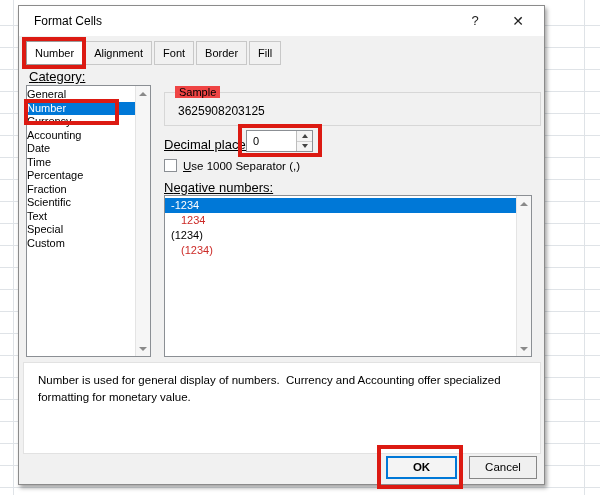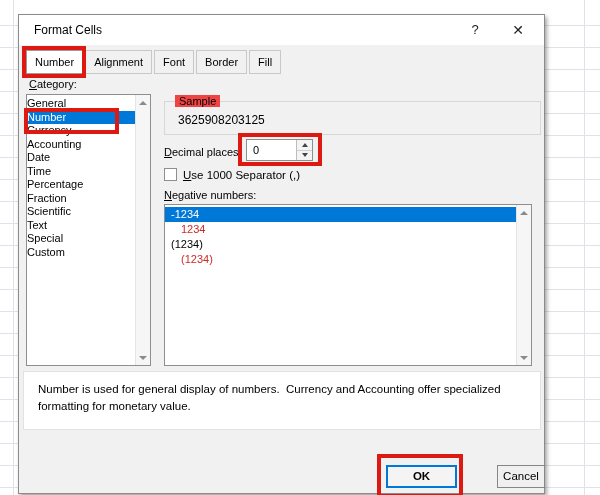--- a/index.html
+++ b/index.html
@@ -10,38 +10,38 @@
       repeating-linear-gradient(to bottom, #ffffff 0px, #ffffff 21px, #dfe3e7 21px, #dfe3e7 22px);
     background-position:0 4px;
     position:relative;
     color:#000;
   }
   .vgrid { position:absolute; top:0; bottom:0; width:1px; background:#dfe3e7; }
   .vgrid.left { left:13px; }
   .vgrid.right { left:584px; }
 
   .dialog {
-    position:absolute; left:18px; top:14px; width:527px; height:480px;
+    position:absolute; left:18px; top:5px; width:527px; height:480px;
     background:#f1f1f1; border:1px solid #8b8b8b;
     box-shadow:2px 3px 4px rgba(0,0,0,.35);
   }
   .titlebar { position:absolute; left:0; top:0; width:100%; height:30px; background:#ffffff; }
   .title { position:absolute; left:15px; top:0; line-height:30px; font-size:12px; }
   .tb-btn { position:absolute; top:0; height:30px; line-height:30px; text-align:center; font-size:13px; color:#222; cursor:default; }
   .help-btn { left:444px; width:24px; }
   .close-btn { left:485px; width:28px; font-size:14px; }
 
   .tabs { position:absolute; left:7px; top:35px; display:flex; }
   .tab {
     font-size:11px; padding:5px 8px; background:#f1f1f1;
     border:1px solid #c8c8c8; margin-right:2px; white-space:nowrap;
   }
   .tab.selected { background:#ffffff; border-color:#9b9b9b; }
 
-  .lbl { position:absolute; font-size:11px; }
+  .lbl { position:absolute; font-size:13px;text-decoration:underline; }
   .u { text-decoration:underline; }
 
   .listbox { position:absolute; background:#fff; border:1px solid #8b8f94; }
   .cat-list { left:7px; top:79px; width:125px; height:272px; }
   .nn-list  { left:145px; top:189px; width:368px; height:162px; }
   .list-items { position:absolute; left:0; top:2px; right:15px; bottom:0; }
   .cat-list .item { height:13.5px; line-height:13.5px; font-size:11px; white-space:nowrap; }
   .nn-list  .item { height:15px; line-height:15px; font-size:11px; padding-left:6px; white-space:nowrap; }
   .item.selected { background:#0078d7; color:#fff; }
   .item.red { color:#cc2a27;padding-left:16px; }
@@ -77,29 +77,29 @@
   .spin-btn { flex:1; background:#f4f4f4; display:flex; align-items:center; justify-content:center; }
   .spin-btn + .spin-btn { border-top:1px solid #cfcfcf; }
   .spin .tri-up, .spin .tri-down { border-left-width:3.5px; border-right-width:3.5px; }
   .spin .tri-up { border-bottom-color:#444; } .spin .tri-down { border-top-color:#444; }
 
   .check-row { position:absolute; left:145px; top:153px; display:flex; align-items:center; }
   .checkbox { width:13px; height:13px; background:#fff; border:1px solid #8b8f94; margin-right:6px; }
   .check-label { font-size:11.5px; }
 
   .desc {
-    position:absolute; left:4px; top:356px; width:518px; height:59px;
+    position:absolute; left:4px; top:356px; width:518px; height:92px;
     background:#fff; border:1px solid #e2e2e2;
     padding:9px 14px; font-size:11.5px; line-height:1.45; white-space:pre-wrap;
   }
 
   .btn { position:absolute; height:23px; font-size:11.5px; text-align:center; }
   .btn span { display:block; line-height:19px; }
   .btn-ok { left:367px; top:450px; width:71px; background:#f4f4f4; border:2px solid #0078d7;font-weight:bold; }
-  .btn-cancel { left:450px; top:450px; width:48px; background:#f0f0f0; border:1px solid #868686;margin-left:28px; }
+  .btn-cancel { left:450px; top:450px; width:68px; background:#f0f0f0; border:1px solid #868686; }
   .btn-cancel span { line-height:21px; }
 
   .anno { position:absolute; border:4px solid #dc1a12; z-index:5; pointer-events:none; }
   .anno-tab { left:3px;   top:31px;  width:64px; height:32px; }
   .anno-cat { left:5px;   top:93px;  width:95px; height:26px; }
   .anno-dec { left:219px; top:118px; width:84px; height:33px; }
   .anno-ok  { left:358px; top:439px; width:86px; height:44px; }
 </style>
 </head>
 <body>

